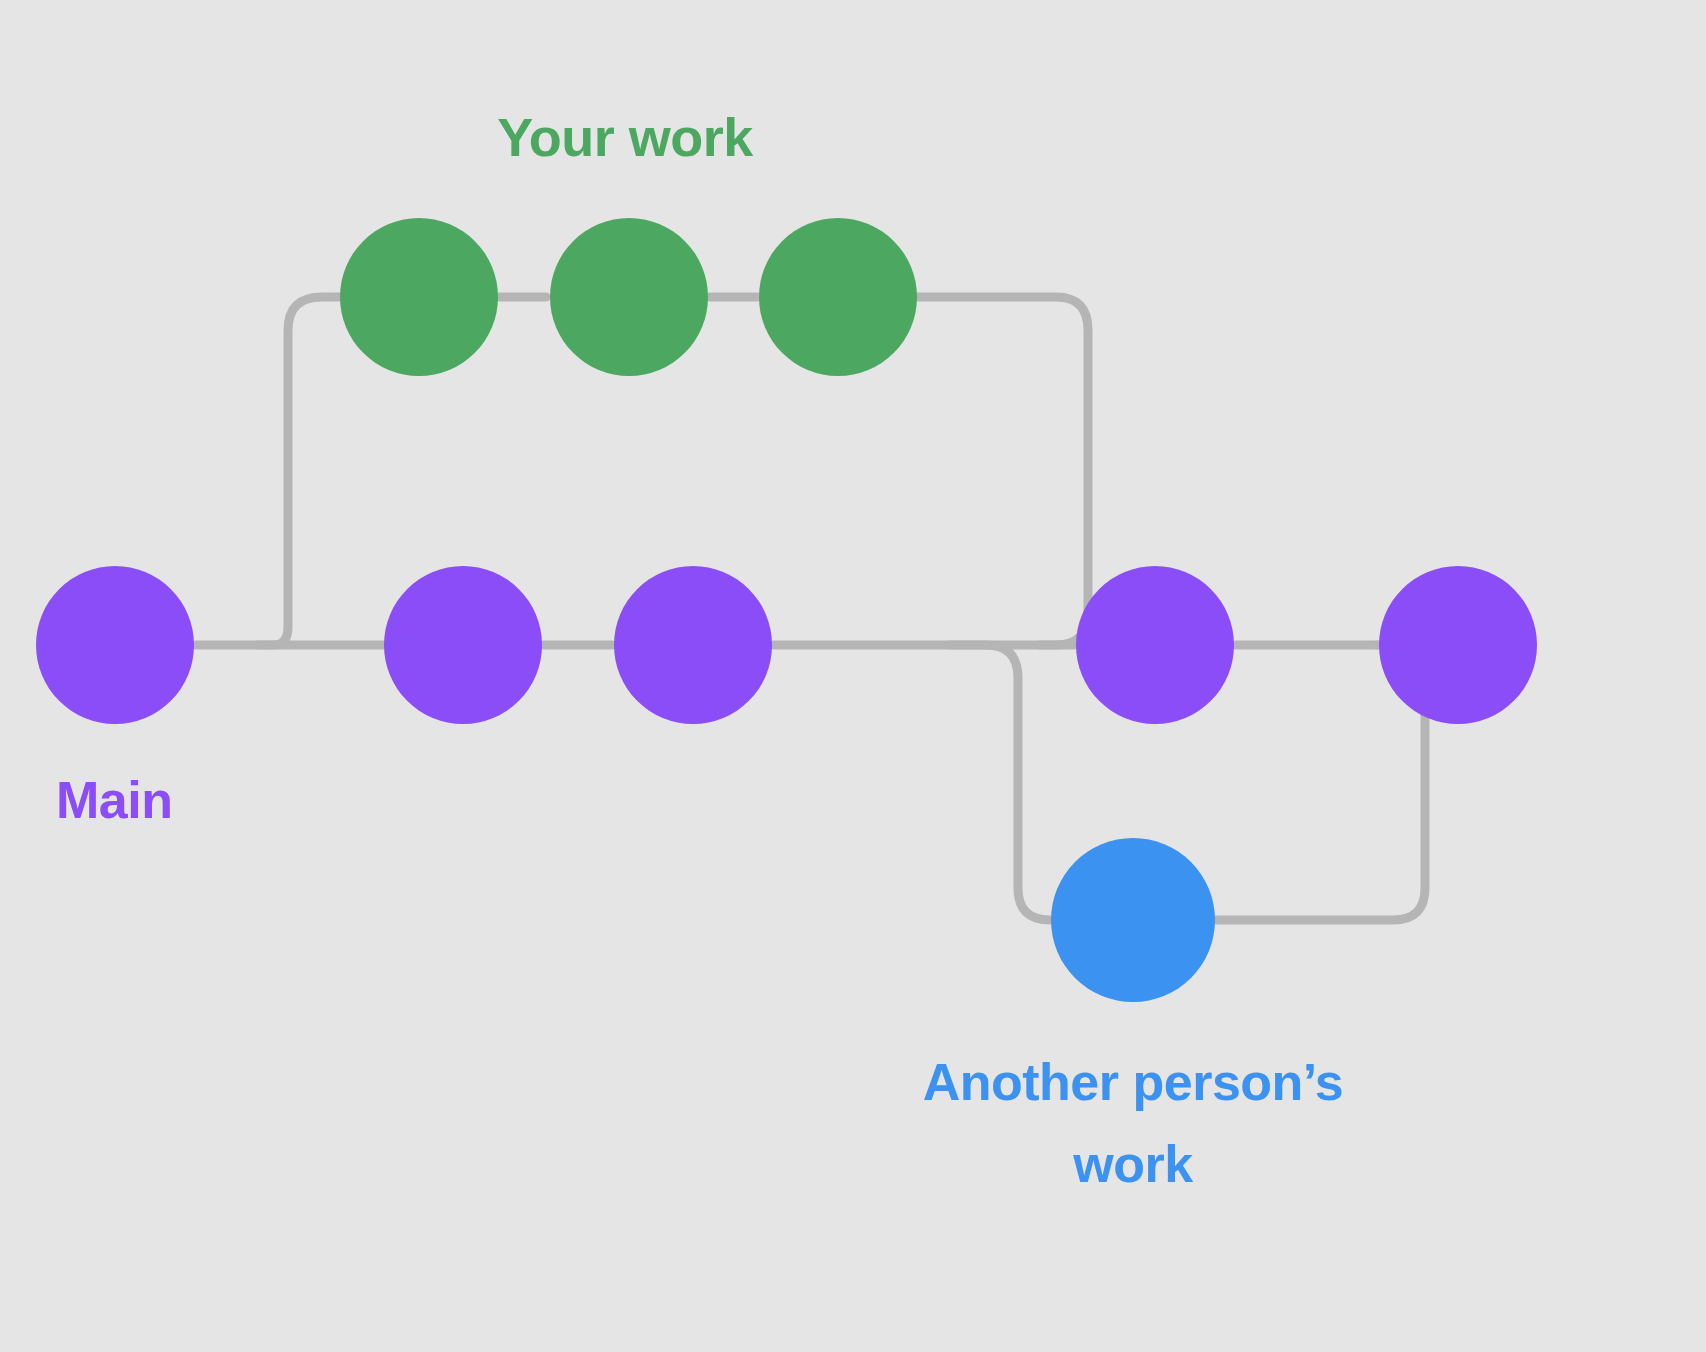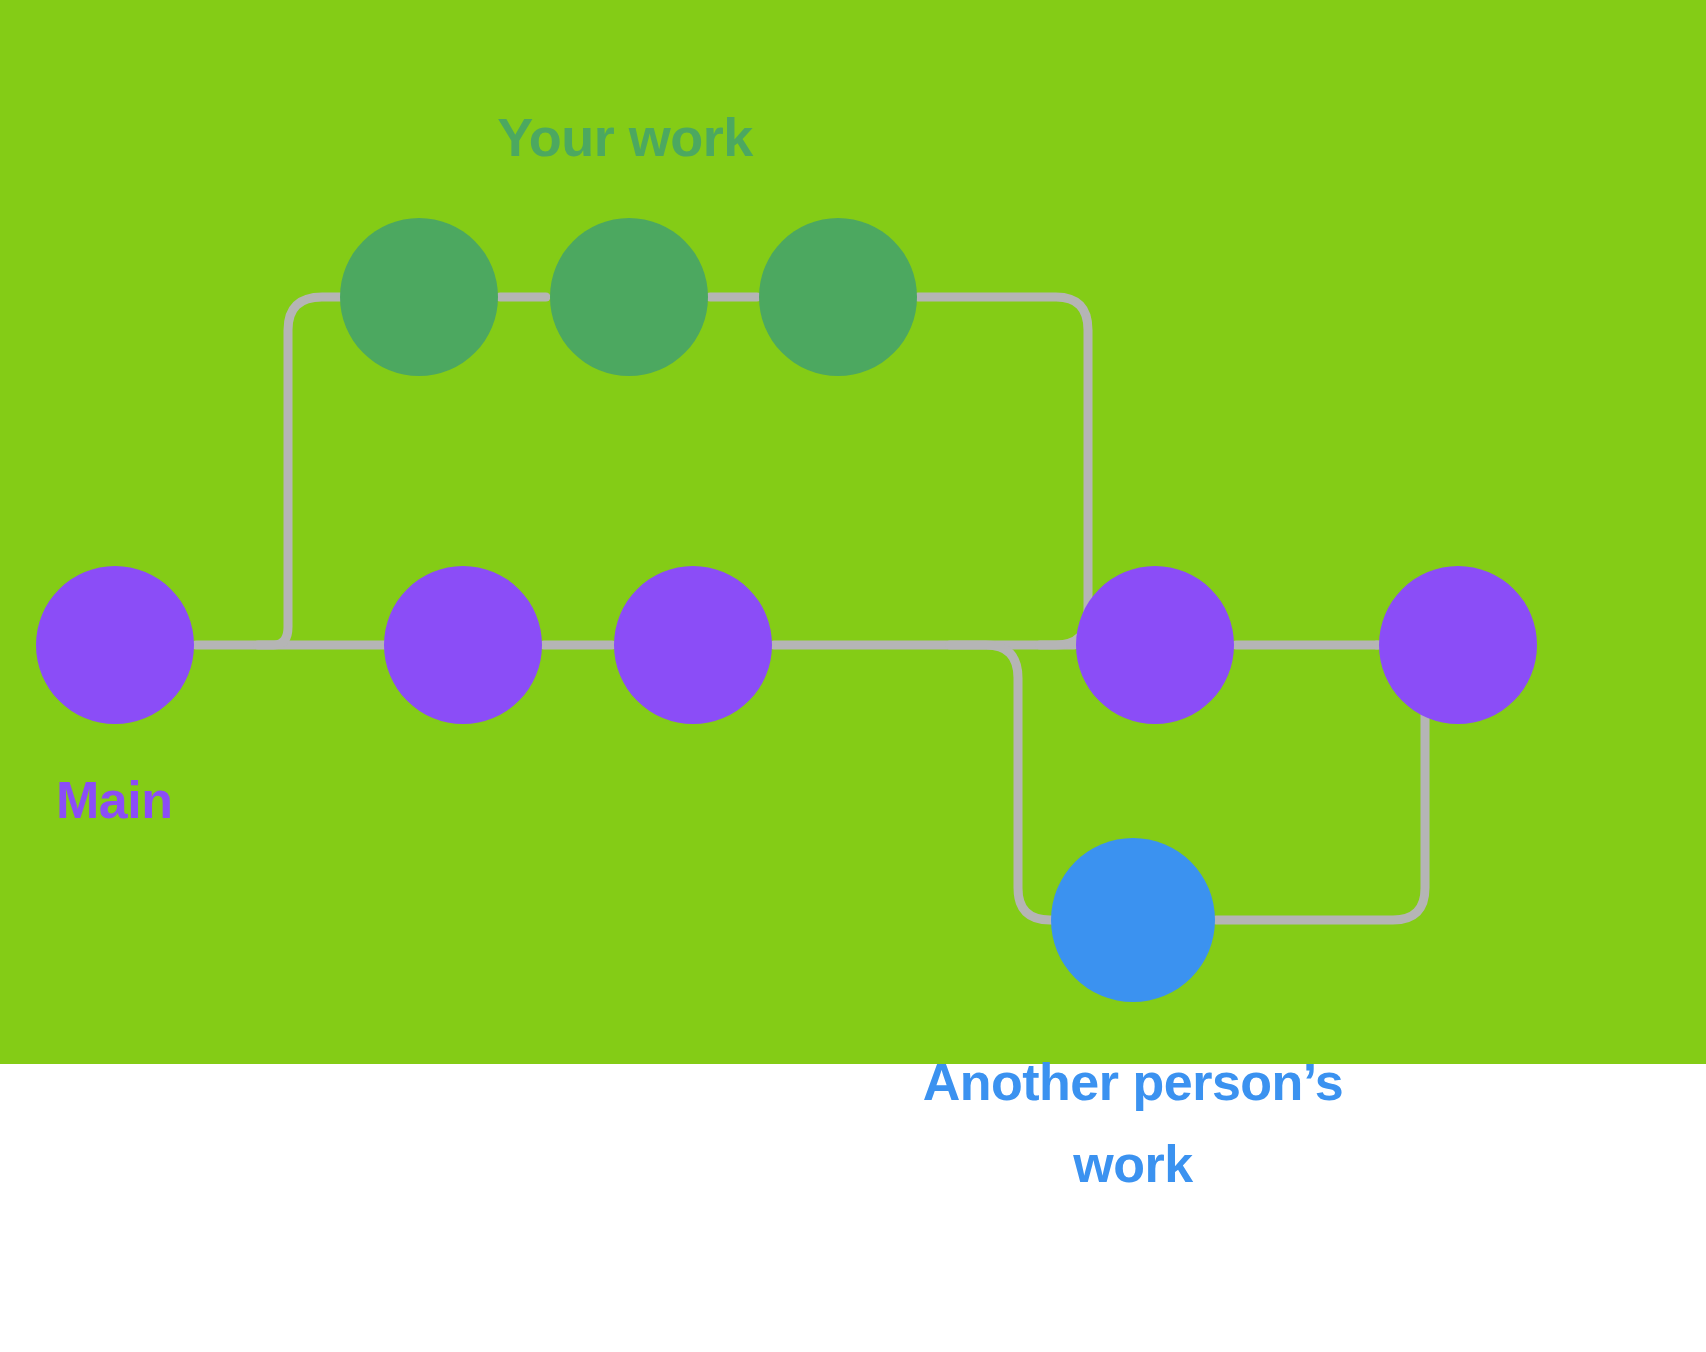--- a/index.html
+++ b/index.html
@@ -9,22 +9,22 @@
   }
   body {
     width: 1706px;
     height: 1352px;
     overflow: hidden;
     font-family: "Liberation Sans", sans-serif;
   }
   #stage {
     position: relative;
     width: 1706px;
-    height: 1064px;
-    background: #84cc16;
+    height: 1352px;
+    background: #e5e5e5;
   }
   #git-graph {
     display: block;
     width: 1706px;
     height: 1352px;
   }
   .branch-label {
     font-family: "Liberation Sans", sans-serif;
     font-weight: bold;
     font-size: 52px;

